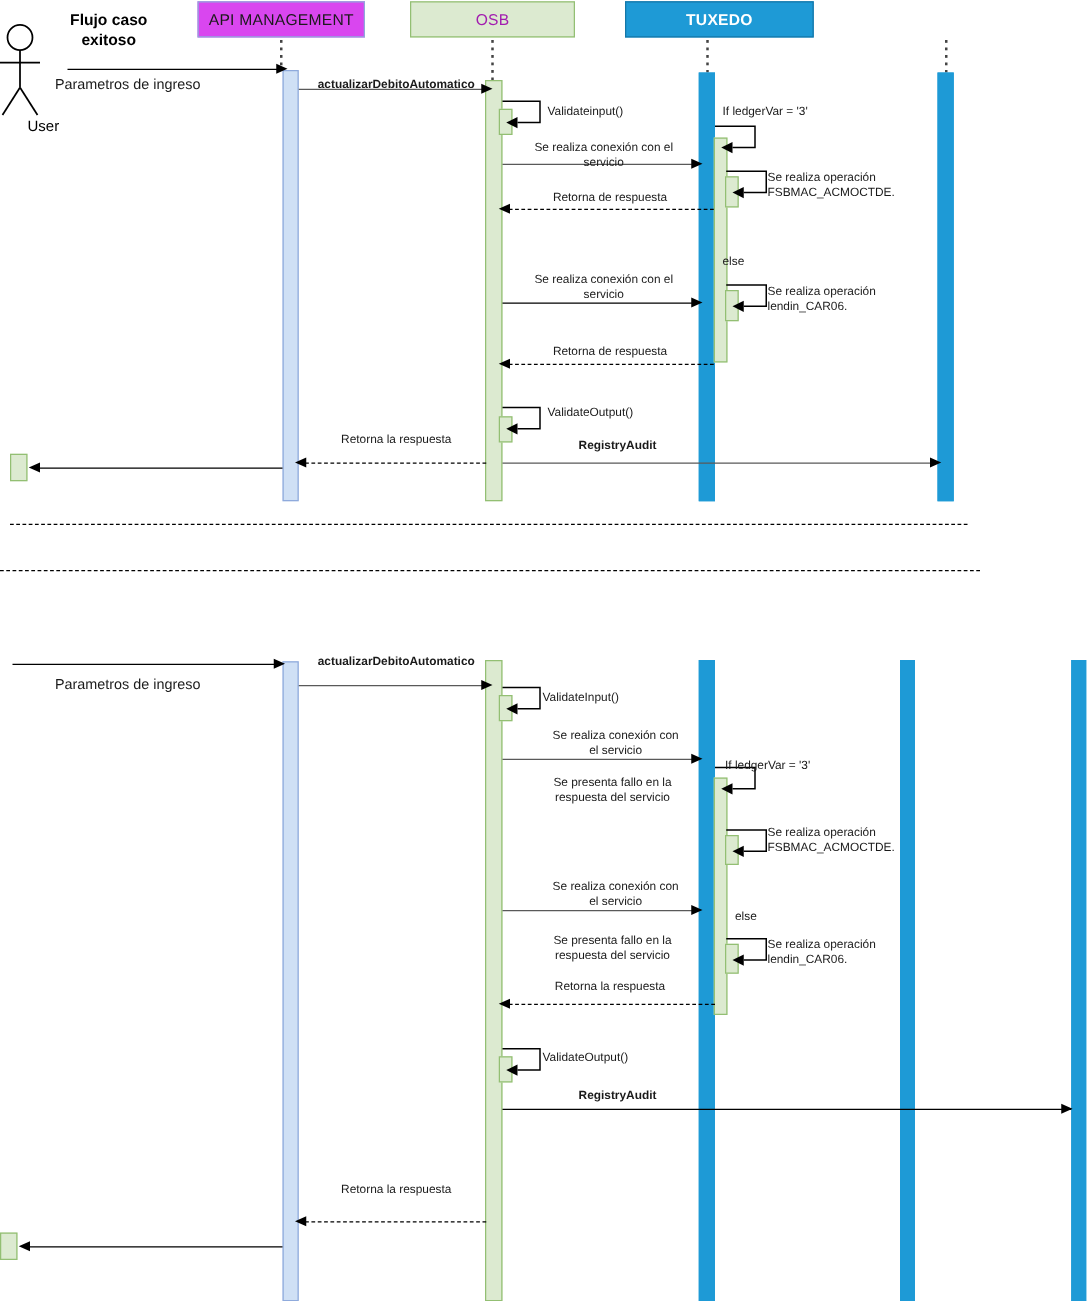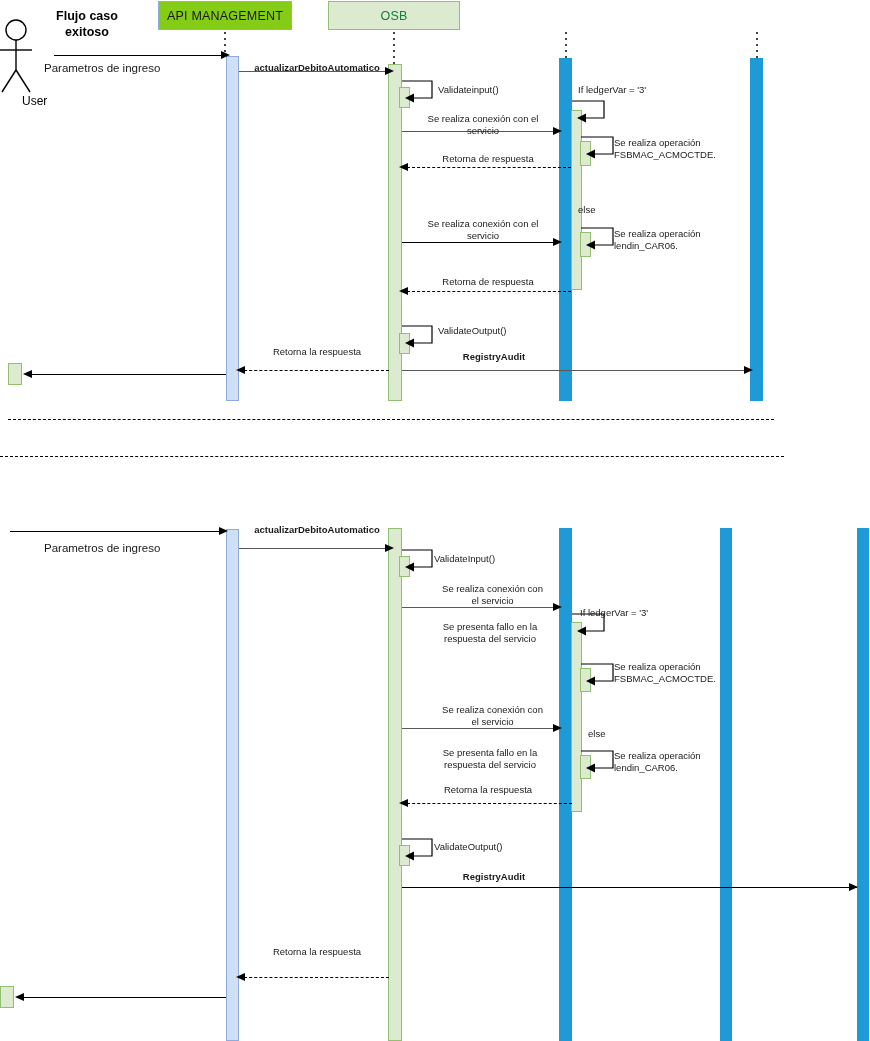--- a/index.html
+++ b/index.html
@@ -22,28 +22,28 @@
     box-sizing:border-box;
     display:flex;
     align-items:center;
     justify-content:center;
     text-align:center;
     font-size:12.5px;
     letter-spacing:.2px;
     white-space:nowrap;
   }
   .pbox.blue{
-    background:#84cc16;
+    background:#d946ef;
     border:1px solid #8faadc;
     color:#1a1a1a;
   }
   .pbox.green{
     background:#dcead0;
     border:1px solid #93bf73;
-    color:#15803d;
+    color:#a21caf;
   }
   .pbox.cyan{
     background:#1e9ad6;
     border:1px solid #1577a8;
     color:#ffffff;
     font-weight:bold;
   }
 
   
   .lstub{
@@ -141,20 +141,23 @@
     <line x1="16" y1="52" x2="30" y2="74" stroke="#000" stroke-width="1.4"></line>
   </svg>
   <div class="actorLbl" style="left:2px;top:94px;">User</div>
 
   <div class="pbox blue" style="left:158px;top:1px;width:134px;height:29px;">
     <span>API MANAGEMENT</span>
   </div>
   <div class="pbox green" style="left:328px;top:1px;width:132px;height:29px;">
     <span>OSB</span>
   </div>
+  <div class="pbox cyan" style="left:500px;top:1px;width:151px;height:29px;">
+    <span>TUXEDO</span>
+  </div>
 
   <div class="lstub" style="left:224px;top:32px;height:24px;"></div>
   <div class="lstub" style="left:393px;top:32px;height:32px;"></div>
   <div class="lstub" style="left:565px;top:32px;height:26px;"></div>
   <div class="lstub" style="left:756px;top:32px;height:26px;"></div>
 
   <div class="act blue" style="left:226px;top:56px;width:13px;height:345px;"></div>
   <div class="act green" style="left:388px;top:64px;width:14px;height:337px;"></div>
   <div class="act cyan" style="left:559px;top:58px;width:13px;height:343px;"></div>
   <div class="act cyan" style="left:750px;top:58px;width:13px;height:343px;"></div>

